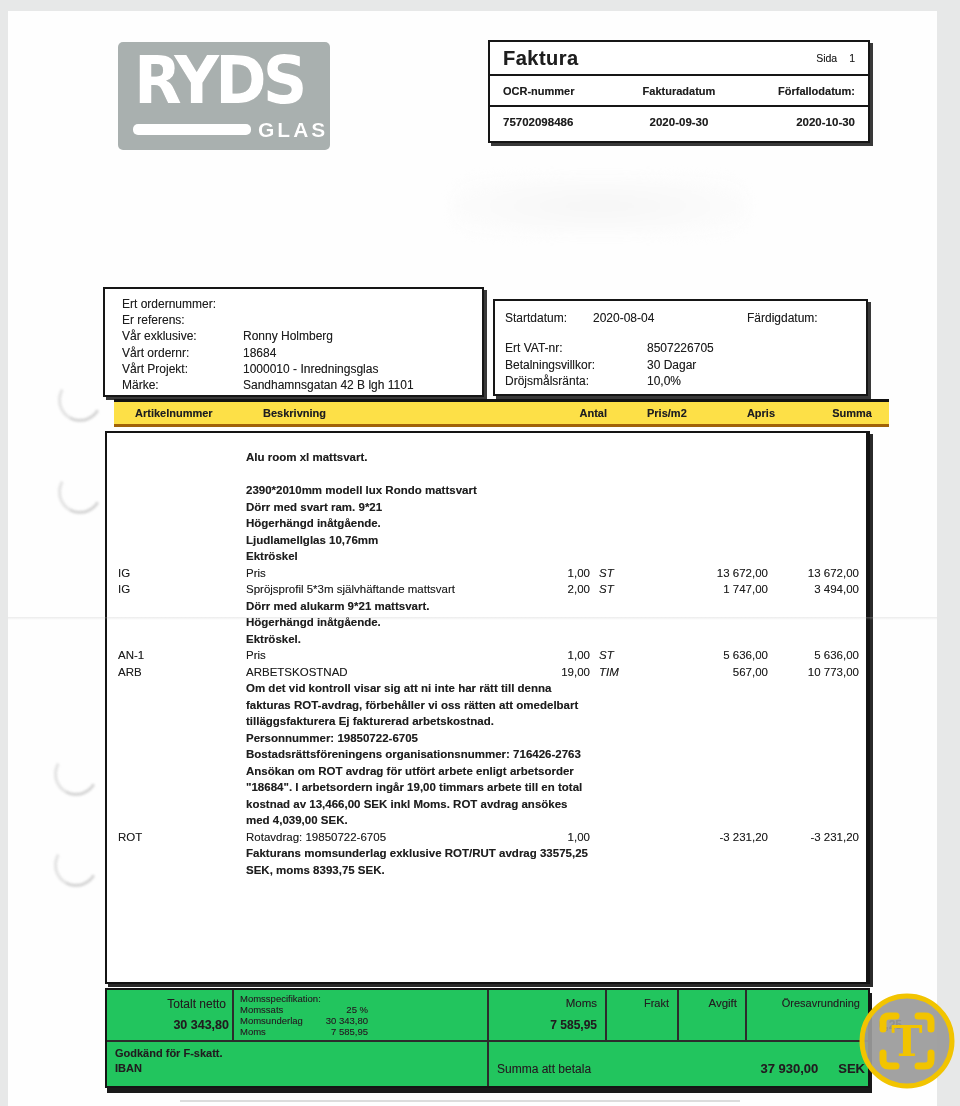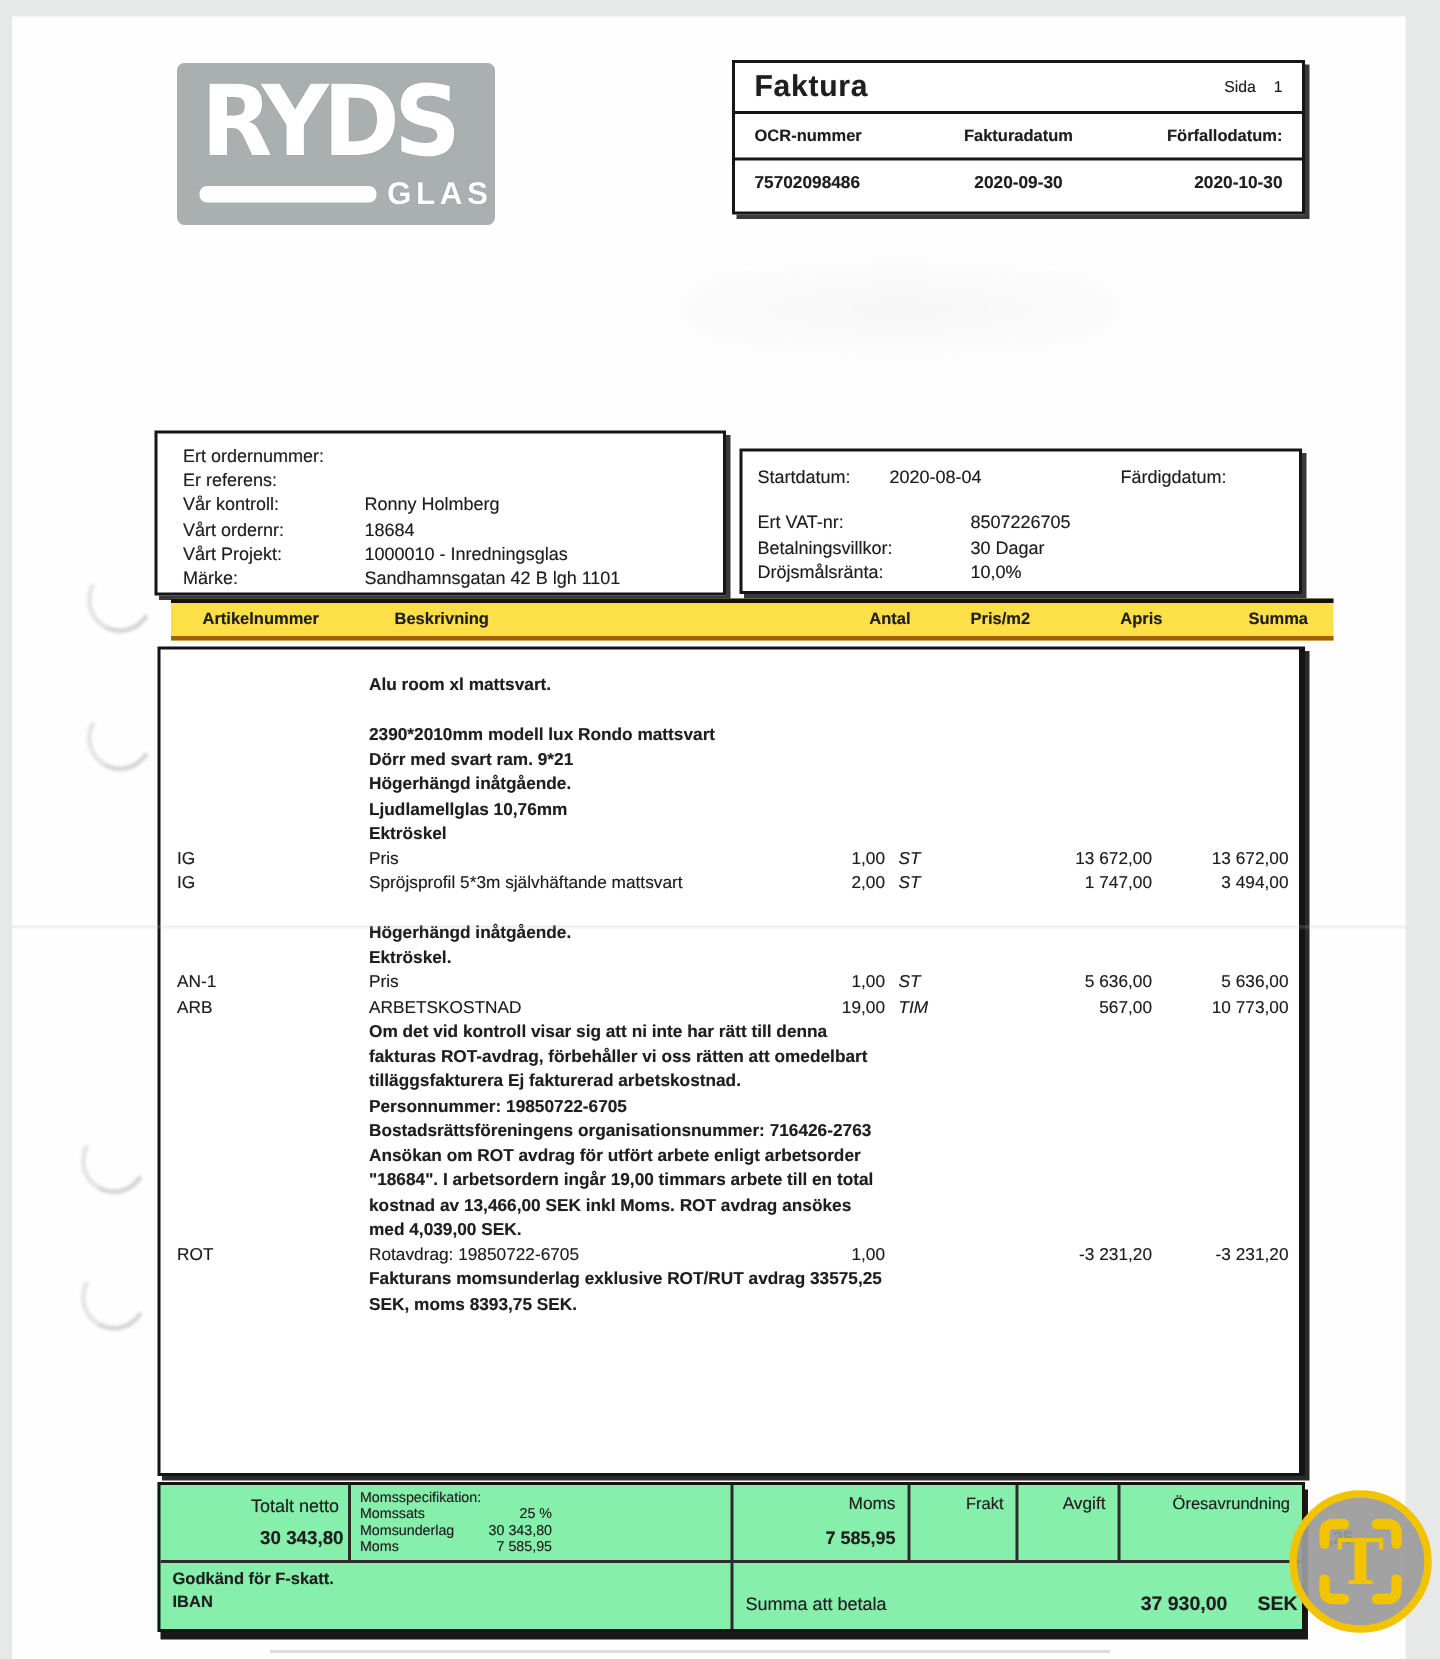--- a/index.html
+++ b/index.html
@@ -71,21 +71,21 @@
   .irow { display:grid; grid-template-columns:128px 294px 50px 40px 70px 68px 91px;
     height:16.5px; line-height:16.5px; font-size:11.5px; }
   .irow .c-desc { white-space:nowrap; }
   .irow.b .c-desc { font-weight:bold; }
   .irow .c-antal { text-align:right; }
   .irow .c-unit { padding-left:9px;font-style:italic; }
   .irow .c-apris, .irow .c-summa { text-align:right; }
 
   
   .fbox { left:97px; top:977px; width:765px; height:100px; box-sizing:border-box;
-    border:2px solid #141414; box-shadow:2px 5px 0 #191919; position:absolute; background:#86efac; }
+    border:2px solid #141414; box-shadow:2px 5px 0 #191919; position:absolute; background:#22c55e; }
   .fv { position:absolute; width:2px; background:#2c2c2c; top:0; }
   .fh { position:absolute; left:0; right:0; top:50px; height:2px; background:#2c2c2c; }
   .fcell { position:absolute; }
   .ra { text-align:right; }
   .tn-label { left:0; width:119px; top:7px; font-size:12px; }
   .tn-value { left:0; width:122px; top:28px; font-size:12.5px; font-weight:bold; }
   .spec-title { left:133px; top:3px; font-size:9.5px; }
   .spec-row { left:133px; width:128px; display:flex; justify-content:space-between; font-size:9.5px; }
   .moms-label { left:380px; width:110px; top:7px; font-size:11.5px; }
   .moms-value { left:380px; width:110px; top:28px; font-size:12px; font-weight:bold; }
@@ -142,21 +142,21 @@
     <div class="box order">
       <div class="orow">
           <span>Ert ordernummer:</span>
           <span></span>
         </div>
       <div class="orow">
           <span>Er referens:</span>
           <span></span>
         </div>
       <div class="orow">
-          <span>Vår kontroll:</span>
+          <span>Vår exklusive:</span>
           <span>Ronny Holmberg</span>
         </div>
       <div class="orow">
           <span>Vårt ordernr:</span>
           <span>18684</span>
         </div>
       <div class="orow">
           <span>Vårt Projekt:</span>
           <span>1000010 - Inredningsglas</span>
         </div>
@@ -240,20 +240,21 @@
           <span class="c-art">IG</span>
           <span class="c-desc">Spröjsprofil 5*3m självhäftande mattsvart</span>
           <span class="c-antal">2,00</span>
           <span class="c-unit">ST</span>
           <span class="c-prism2"></span>
           <span class="c-apris">1 747,00</span>
           <span class="c-summa">3 494,00</span>
         </div>
       <div class="irow b">
           <span class="c-art"></span>
+          <span class="c-desc">Dörr med alukarm 9*21 mattsvart.</span>
         </div>
       <div class="irow b">
           <span class="c-art"></span>
           <span class="c-desc">Högerhängd inåtgående.</span>
         </div>
       <div class="irow b">
           <span class="c-art"></span>
           <span class="c-desc">Ektröskel.</span>
         </div>
       <div class="irow">

